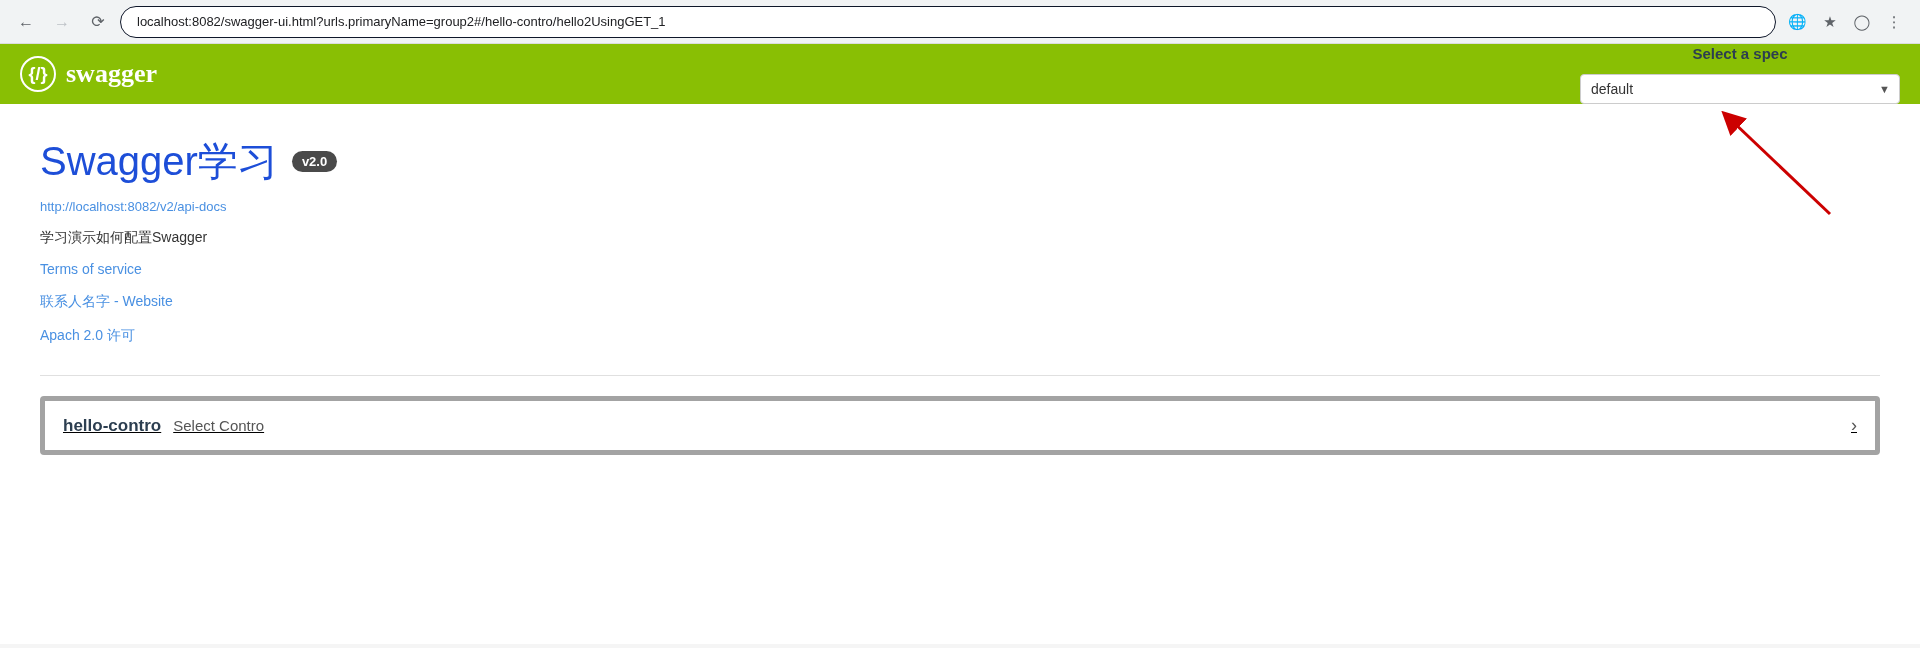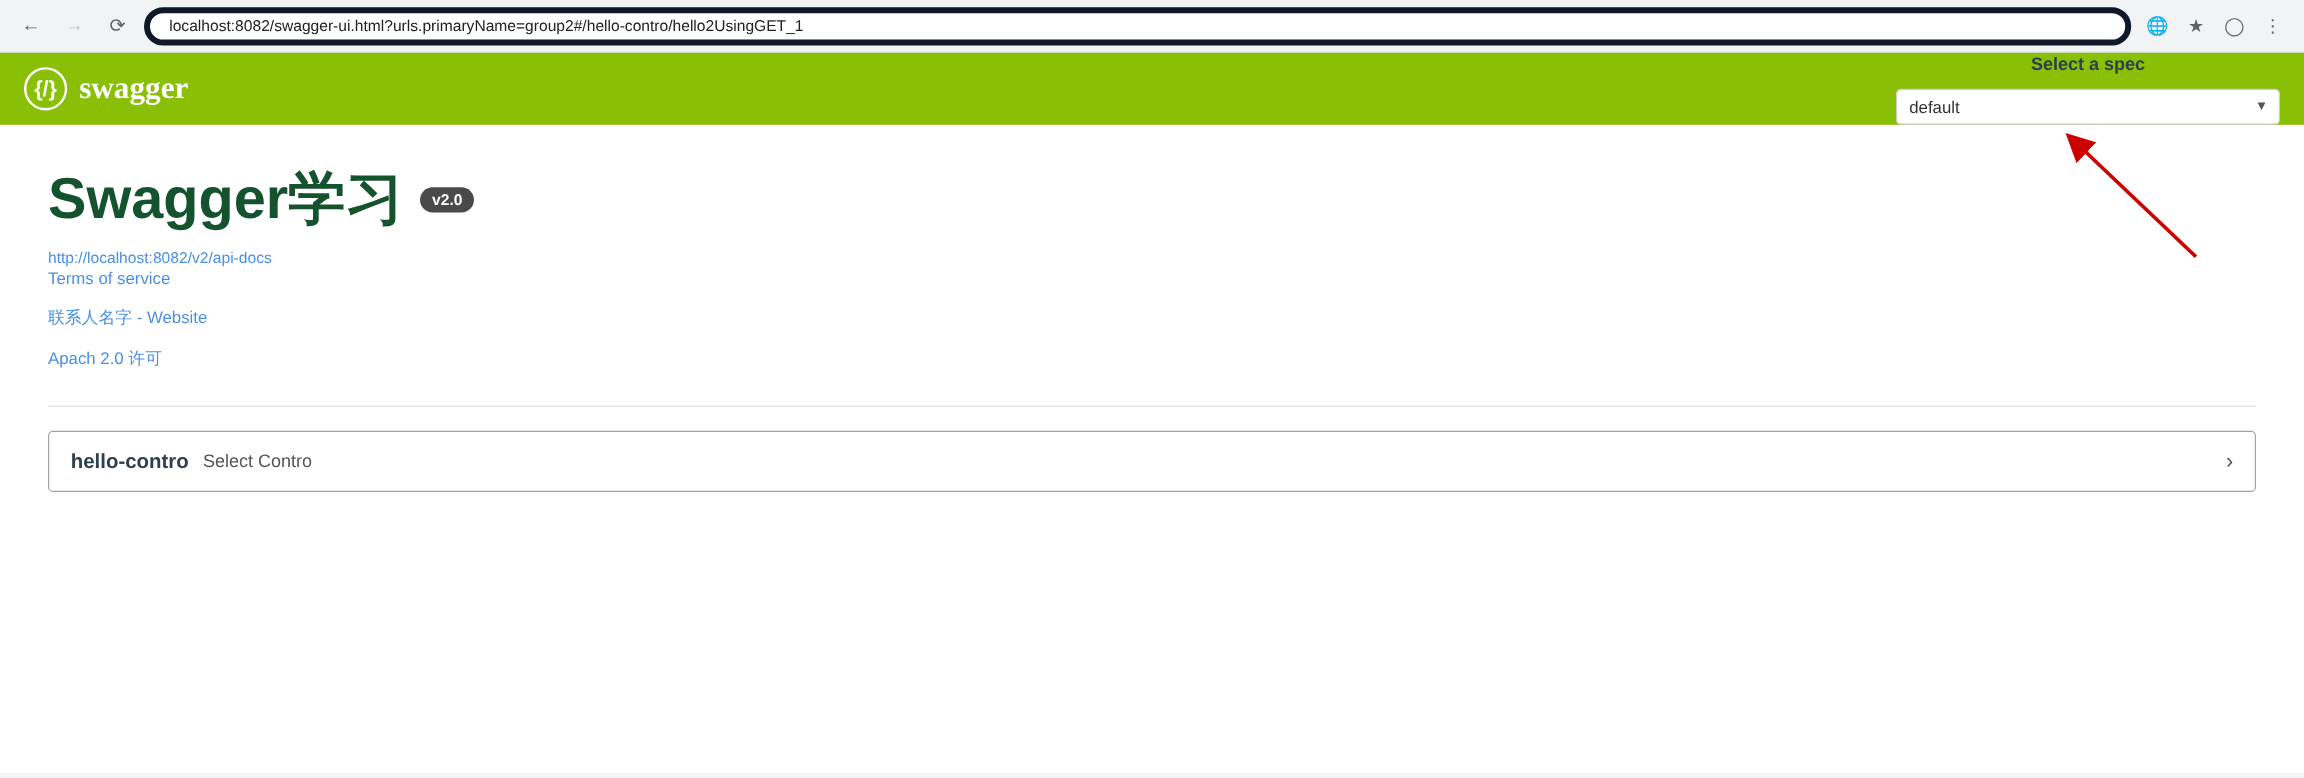--- a/index.html
+++ b/index.html
@@ -22,21 +22,21 @@
       background: transparent;
       cursor: pointer;
       display: flex; align-items: center; justify-content: center;
       color: #5f6368;
       font-size: 16px;
     }
     .browser-nav-btn.disabled { color: #bdc1c6; cursor: default; }
     .address-bar {
       flex: 1;
       background: #fff;
-      border: 5px solid #0f172a;
+      border: 1px solid #0f172a;
       border-radius: 20px;
       padding: 6px 16px;
       font-size: 13px;
       color: #202124;
       display: flex; align-items: center; gap: 6px;
       height: 32px;
     }
     .address-bar input {
       border: none; outline: none; flex: 1; font-size: 13px; color: #202124; background: transparent;
     }
@@ -123,23 +123,23 @@
     }
 
     
     .api-info {
       margin-bottom: 30px;
     }
     .api-title-row {
       display: flex; align-items: center; gap: 14px; margin-bottom: 8px;
     }
     .api-title {
-      font-size: 48px;
-      font-weight: bold;
-      color: #14532d;
+      font-size: 40px;
+      font-weight: normal;
+      color: #1d4ed8;
     }
     .api-version-badge {
       background: #4a4a4a;
       color: #fff;
       border-radius: 12px;
       padding: 3px 10px;
       font-size: 13px;
       font-weight: bold;
     }
     .api-base-url {
@@ -171,24 +171,25 @@
 
     
     .section-divider {
       border: none;
       border-top: 1px solid #e0e0e0;
       margin: 20px 0;
     }
 
     
     .controller-section {
-      border: 1px solid #a3a3a3;
+      border: 5px solid #a3a3a3;
       border-radius: 4px;
       margin-bottom: 27px;
       background: #fff;
+      text-decoration: underline;
     }
     .controller-header {
       display: flex;
       align-items: center;
       justify-content: space-between;
       padding: 14px 18px;
       cursor: pointer;
     }
     .controller-title-group {
       display: flex; align-items: center; gap: 12px;
@@ -273,20 +274,21 @@
   </div>
 
   <div class="main-content">
 
     <div class="api-info">
       <div class="api-title-row">
         <span class="api-title">Swagger学习</span>
         <span class="api-version-badge">v2.0</span>
       </div>
       <a class="api-docs-link" href="#">http://localhost:8082/v2/api-docs</a>
+      <div class="api-description">学习演示如何配置Swagger</div>
       <div class="api-links">
         <a class="api-link" href="#">Terms of service</a>
         <a class="api-link" href="#">联系人名字 - Website</a>
         <a class="api-link" href="#">Apach 2.0 许可</a>
       </div>
     </div>
 
     <hr class="section-divider">
 
     <div class="controller-section">

